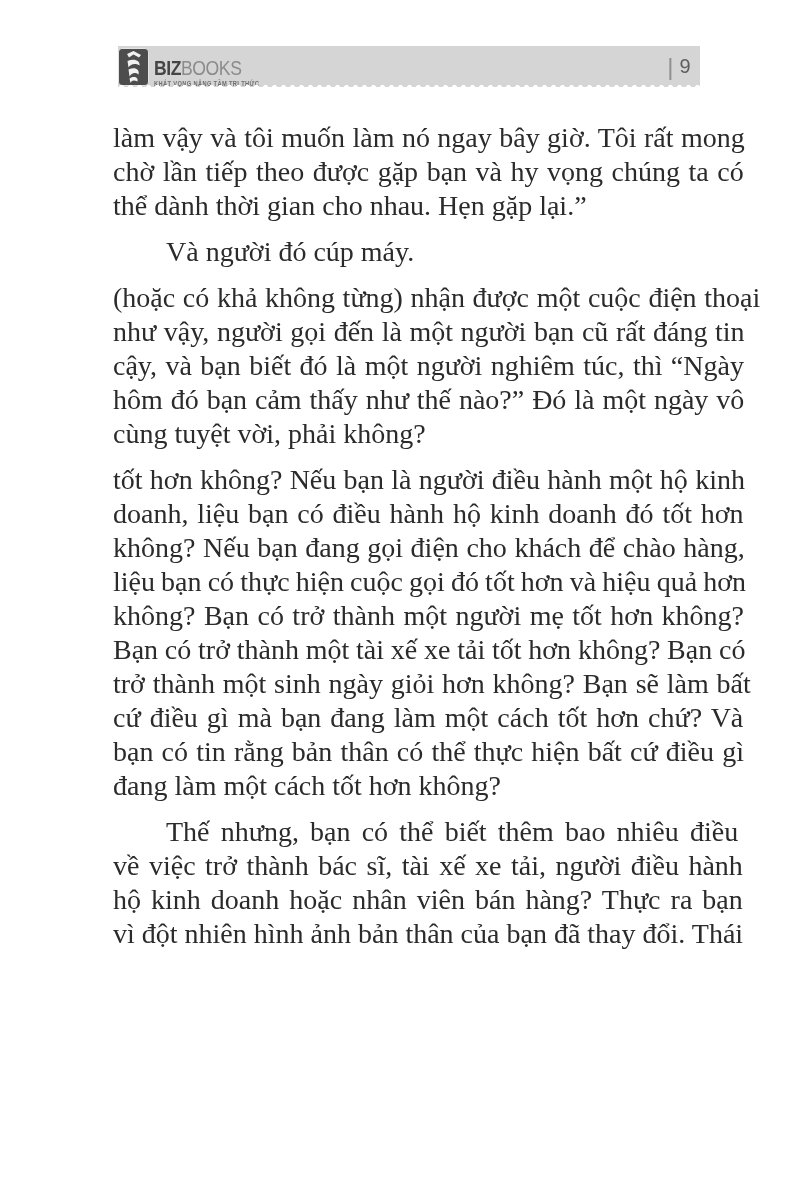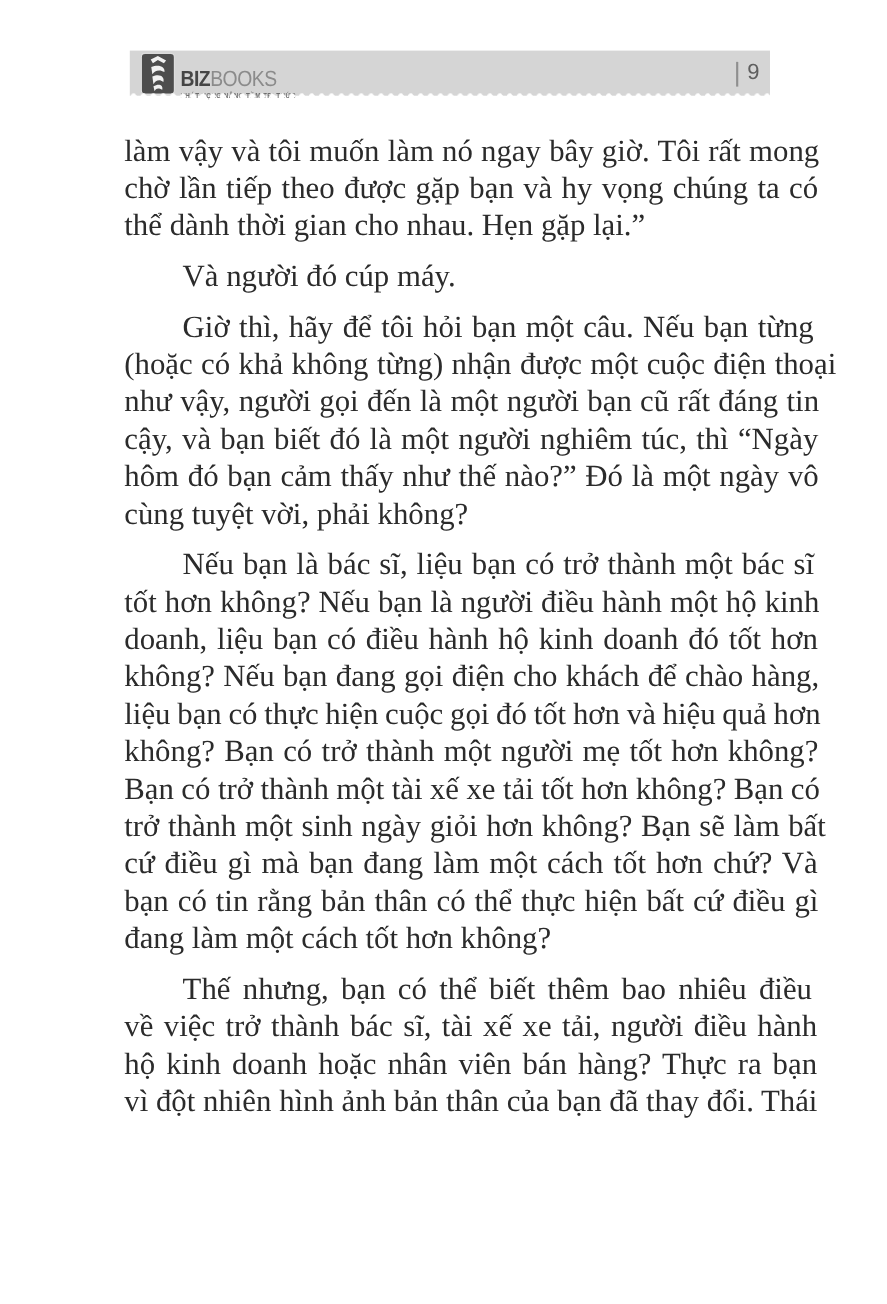--- a/index.html
+++ b/index.html
@@ -20,23 +20,23 @@
   }
   .perf {
     position: absolute;
     left: 0; right: 0; bottom: -3.5px; height: 7px;
     background-image: radial-gradient(circle at 3.5px 3.5px, #ffffff 2.4px, rgba(255,255,255,0) 2.7px);
     background-size: 9px 7px;
     background-repeat: repeat-x;
   }
   .logo {
     position: absolute;
-    left: 10px; top: 2px;
+    left: 0; top: 2px;
     display: flex;
-    align-items: flex-end;
+    align-items: center;
   }
   .logo-icon { display: block; margin-right: 5px; }
   .logo-text {
     padding-top: 6px;
     font-family: "Liberation Sans", sans-serif;
     transform: scaleX(0.88);
     transform-origin: left top;
     white-space: nowrap;
   }
   .brand { font-size: 20px; line-height: 20px; letter-spacing: -0.5px; }
@@ -119,30 +119,28 @@
       <div class="pline"><span style="word-spacing: 0.453125px;">làm vậy và tôi muốn làm nó ngay bây giờ. Tôi rất mong</span></div>
       <div class="pline"><span style="word-spacing: 1.52865px;">chờ lần tiếp theo được gặp bạn và hy vọng chúng ta có</span></div>
       <div class="pline plast"><span style="word-spacing: 0px;">thể dành thời gian cho nhau. Hẹn gặp lại.”</span></div>
     </div>
 
     <div class="paragraph">
       <div class="pline first plast"><span style="word-spacing: 0px;">Và người đó cúp máy.</span></div>
     </div>
 
     <div class="paragraph">
-      <div class="pline first"><span style="word-spacing: 1.57386px;">Giờ thì, hãy để tôi hỏi bạn một câu. Nếu bạn từng</span></div>
       <div class="pline"><span style="word-spacing: 0.646875px;">(hoặc có khả không từng) nhận được một cuộc điện thoại</span></div>
       <div class="pline"><span style="word-spacing: 0.579427px;">như vậy, người gọi đến là một người bạn cũ rất đáng tin</span></div>
       <div class="pline"><span style="word-spacing: 1.42756px;">cậy, và bạn biết đó là một người nghiêm túc, thì “Ngày</span></div>
       <div class="pline"><span style="word-spacing: 0.929688px;">hôm đó bạn cảm thấy như thế nào?” Đó là một ngày vô</span></div>
       <div class="pline plast"><span style="word-spacing: 0px;">cùng tuyệt vời, phải không?</span></div>
     </div>
 
     <div class="paragraph">
-      <div class="pline first"><span style="word-spacing: 1.17708px;">Nếu bạn là bác sĩ, liệu bạn có trở thành một bác sĩ</span></div>
       <div class="pline"><span style="word-spacing: 0.28125px;">tốt hơn không? Nếu bạn là người điều hành một hộ kinh</span></div>
       <div class="pline"><span style="word-spacing: 1.82955px;">doanh, liệu bạn có điều hành hộ kinh doanh đó tốt hơn</span></div>
       <div class="pline"><span style="word-spacing: 0.578125px;">không? Nếu bạn đang gọi điện cho khách để chào hàng,</span></div>
       <div class="pline"><span style="word-spacing: -0.867788px;">liệu bạn có thực hiện cuộc gọi đó tốt hơn và hiệu quả hơn</span></div>
       <div class="pline"><span style="word-spacing: 1.4625px;">không? Bạn có trở thành một người mẹ tốt hơn không?</span></div>
       <div class="pline"><span style="word-spacing: -0.229567px;">Bạn có trở thành một tài xế xe tải tốt hơn không? Bạn có</span></div>
       <div class="pline"><span style="word-spacing: 0.774148px;">trở thành một sinh ngày giỏi hơn không? Bạn sẽ làm bất</span></div>
       <div class="pline"><span style="word-spacing: 2.02214px;">cứ điều gì mà bạn đang làm một cách tốt hơn chứ? Và</span></div>
       <div class="pline"><span style="word-spacing: 1.16587px;">bạn có tin rằng bản thân có thể thực hiện bất cứ điều gì</span></div>
       <div class="pline plast"><span style="word-spacing: 0px;">đang làm một cách tốt hơn không?</span></div>

